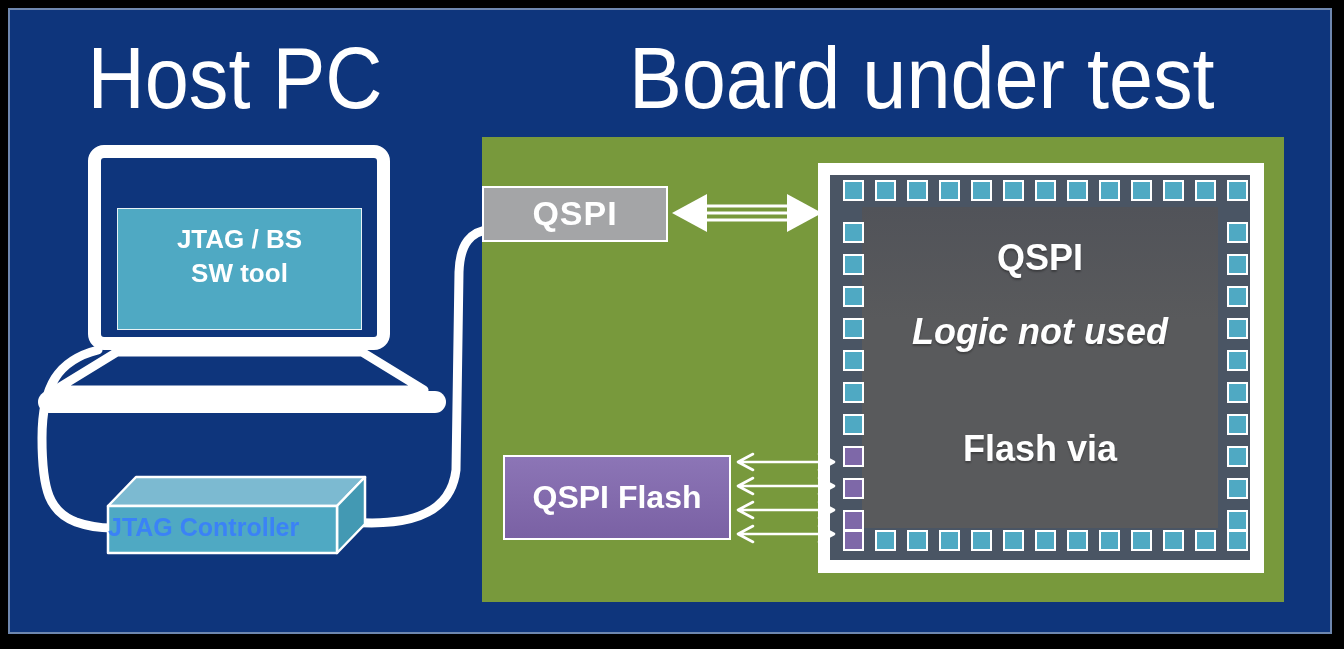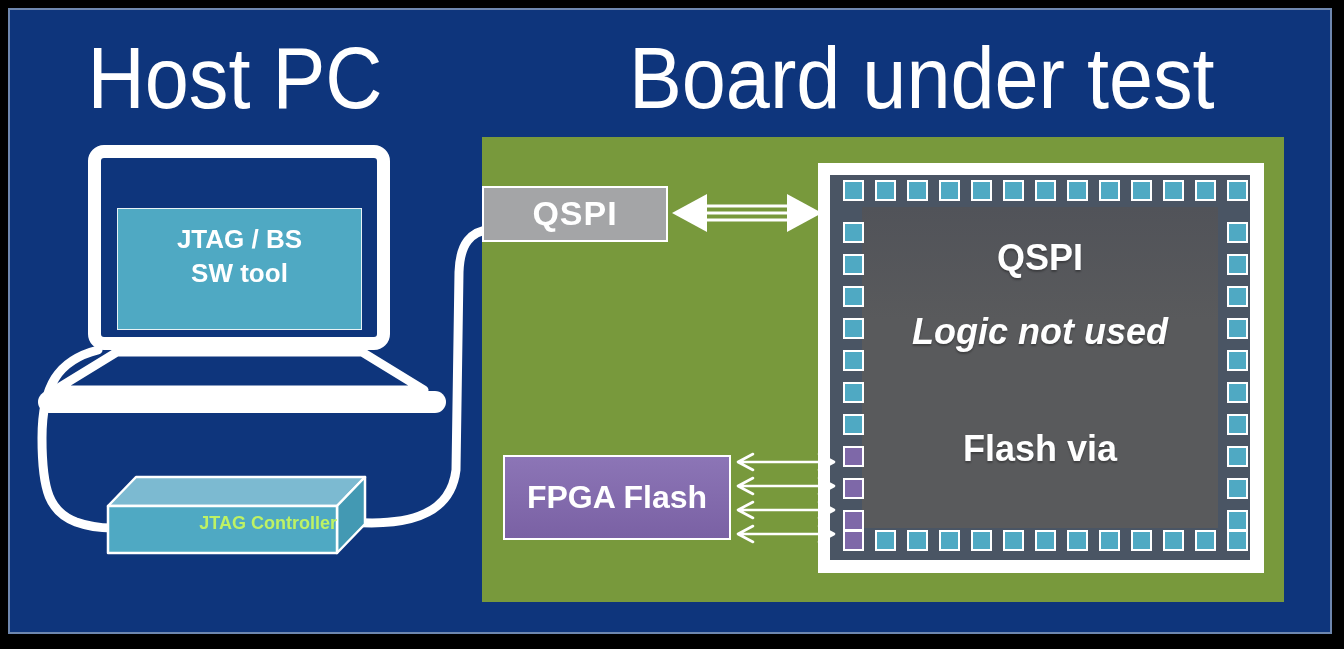--- a/index.html
+++ b/index.html
@@ -40,22 +40,22 @@
     left:88px;top:145px;width:302px;height:205px;box-sizing:border-box;
     background:var(--blue);border:13px solid #fff;border-radius:16px;
   }
   #sw-tool-box{
     left:117px;top:208px;width:245px;height:122px;box-sizing:border-box;
     background:var(--teal);border:1px solid #e8f2f6;
     color:#fff;font-weight:bold;font-size:26px;line-height:1.3;
     text-align:center;padding-top:14px;
   }
   #controller-label{
-    left:108px;top:513px;width:229px;text-align:right;
-    color:#bef264;font-weight:bold;font-size:18px;
+    left:108px;top:513px;width:229px;text-align:left;
+    color:#3b82f6;font-weight:bold;font-size:25px;
   }
   #jtag-label{
     left:482px;top:186px;width:186px;height:56px;box-sizing:border-box;
     background:var(--label-gray);border:2px solid #fff;
     color:#fff;font-weight:bold;font-size:34px;line-height:50px;text-align:center;
     letter-spacing:1px;
   }
   #fpga-white{left:818px;top:163px;width:446px;height:410px;background:#fff;}
   #fpga-slate{left:830px;top:175px;width:420px;height:385px;background:var(--slate);}
   #fpga-inner{left:862px;top:207px;width:356px;height:321px;
@@ -118,21 +118,21 @@
   <div id="jtag-label" class="abs">QSPI</div>
 
   <div id="fpga-white" class="abs"></div>
   <div id="fpga-slate" class="abs"></div>
   <div id="fpga-inner" class="abs"></div>
 
   <div id="fpga-title" class="abs chip-text">QSPI</div>
   <div id="fpga-subtitle" class="abs chip-text">Logic not used</div>
   <div id="fpga-access1" class="abs chip-text">Flash via</div>
 
-  <div id="qspi-box" class="abs">FPGA Flash</div>
+  <div id="qspi-box" class="abs">QSPI Flash</div>
 
   <div id="pins-layer" class="abs" style="left:0;top:0;width:1344px;height:649px;">
       <div class="pin pin-teal" style="left: 843px; top: 180px;"></div>
       <div class="pin pin-teal" style="left: 875px; top: 180px;"></div>
       <div class="pin pin-teal" style="left: 907px; top: 180px;"></div>
       <div class="pin pin-teal" style="left: 939px; top: 180px;"></div>
       <div class="pin pin-teal" style="left: 971px; top: 180px;"></div>
       <div class="pin pin-teal" style="left: 1003px; top: 180px;"></div>
       <div class="pin pin-teal" style="left: 1035px; top: 180px;"></div>
       <div class="pin pin-teal" style="left: 1067px; top: 180px;"></div>

